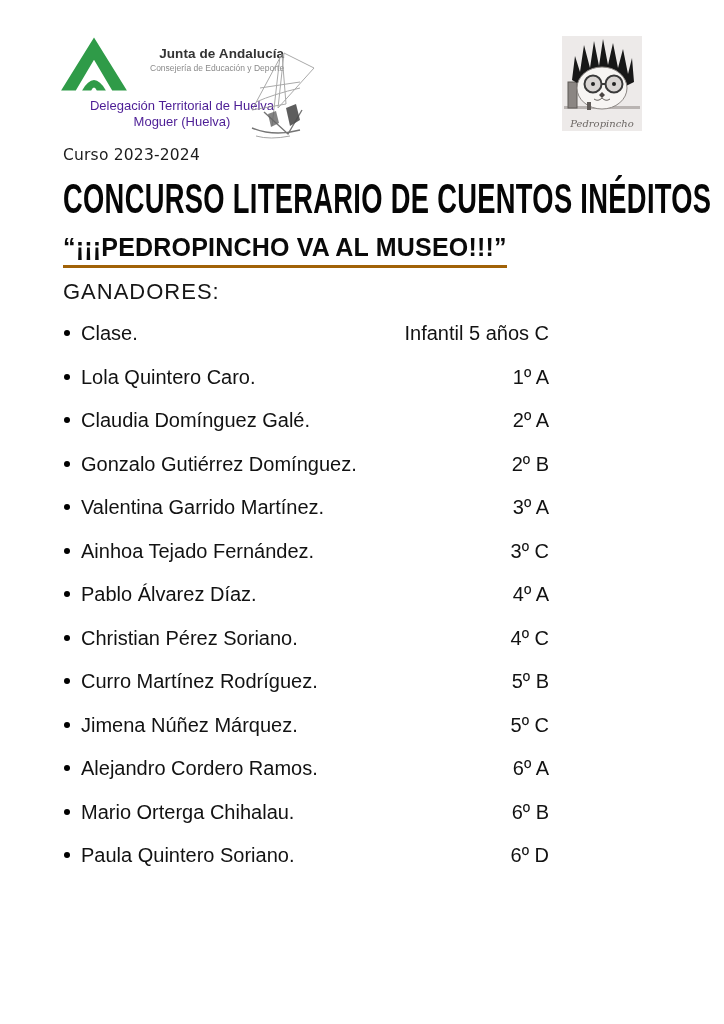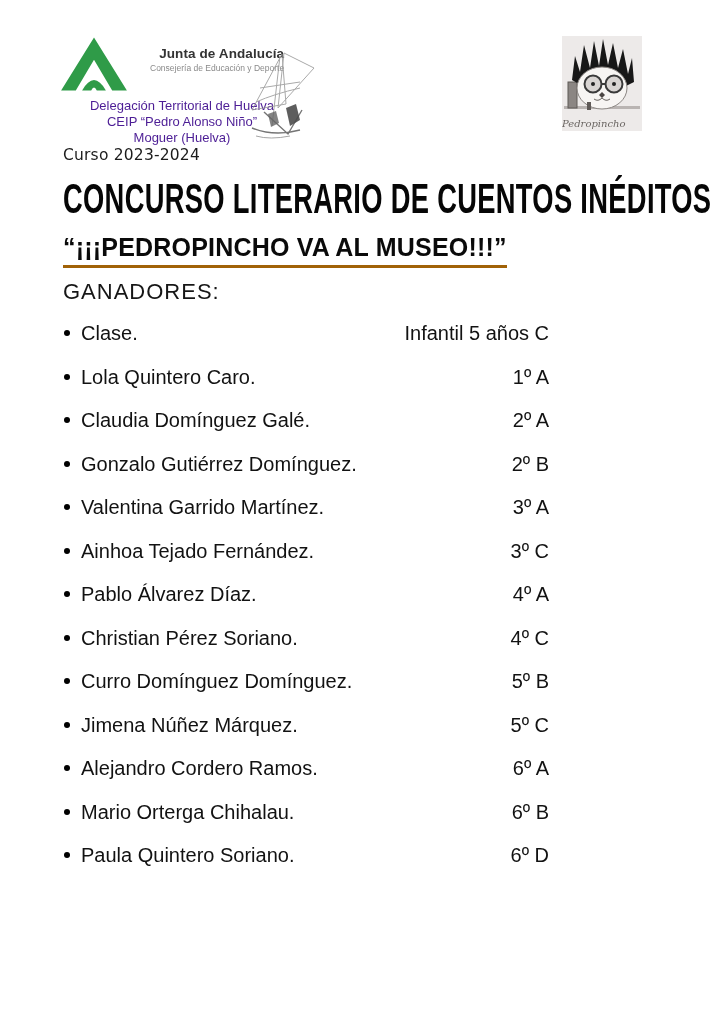--- a/index.html
+++ b/index.html
@@ -155,21 +155,20 @@
           <path fill="#2f9b48" d="M50 2 L97 78 L76 78 L50 34 L24 78 L3 78 Z"></path>
           <path fill="#2f9b48" d="M33 78 Q50 48 67 78 L54 78 Q50 69 46 78 Z"></path>
         </svg>
       </span>
       <div class="org-names">
         <div class="org-name">Junta de Andalucía</div>
         <div class="org-dept">Consejería de Educación y Deporte</div>
       </div>
     </div>
     <div class="org-line first">Delegación Territorial de Huelva</div>
-    <div class="org-line">CEIP “Pedro Alonso Niño”</div>
     <div class="org-line">Moguer (Huelva)</div>
   </div>
 
   <div class="sketch">
     <svg viewBox="0 0 104 94" width="104" height="94" aria-hidden="true">
       <g stroke="#9a9a9a" stroke-width="1" fill="none">
         <path d="M52 6 L22 62 L56 56 Z"></path>
         <path d="M54 5 L84 20 L48 60 Z"></path>
         <path d="M50 8 L42 78"></path>
         <path d="M30 40 L70 34"></path>
@@ -201,21 +200,21 @@
       <circle cx="52" cy="48" r="8.5" fill="#d8d4d2" stroke="#3a3a3a" stroke-width="2"></circle>
       <path d="M39.5 48 L43.5 48" stroke="#3a3a3a" stroke-width="2" fill="none"></path>
       <circle cx="31" cy="48" r="2" fill="#222"></circle>
       <circle cx="52" cy="48" r="2" fill="#222"></circle>
 
       <path d="M40 56 l3 3 -3 3 -3 -3 z" fill="#4a4543"></path>
       <path d="M40 62 q-4 4 -8 1 M40 62 q4 4 8 1" stroke="#6a6561" stroke-width="1" fill="none"></path>
 
       <rect x="25" y="66" width="4" height="8" fill="#5f5a57"></rect>
     </svg>
-    <div style="position:absolute; left:0; right:0; bottom:2px; text-align:left;
+    <div style="position:absolute; left:0; right:0; bottom:2px; text-align:center;
                 font-family:'DejaVu Serif', serif; font-style:italic;
                 font-size:10px; color:#6b6663;">Pedropincho</div>
   </div>
 
   <div class="school-line">
     <span>Curso 2023-2024</span>
   </div>
 
   <div class="doc-title">
     <span class="inner">CONCURSO LITERARIO DE CUENTOS INÉDITOS</span>
@@ -263,21 +262,21 @@
         <span class="wname">Pablo Álvarez Díaz.</span>
         <span class="wgroup">4º A</span>
       </div>
       <div class="winner-row">
         <span class="bullet"></span>
         <span class="wname">Christian Pérez Soriano.</span>
         <span class="wgroup">4º C</span>
       </div>
       <div class="winner-row">
         <span class="bullet"></span>
-        <span class="wname">Curro Domínguez Domínguez.</span>
+        <span class="wname">Curro Martínez Rodríguez.</span>
         <span class="wgroup">5º B</span>
       </div>
       <div class="winner-row">
         <span class="bullet"></span>
         <span class="wname">Jimena Núñez Márquez.</span>
         <span class="wgroup">5º C</span>
       </div>
       <div class="winner-row">
         <span class="bullet"></span>
         <span class="wname">Alejandro Cordero Ramos.</span>

